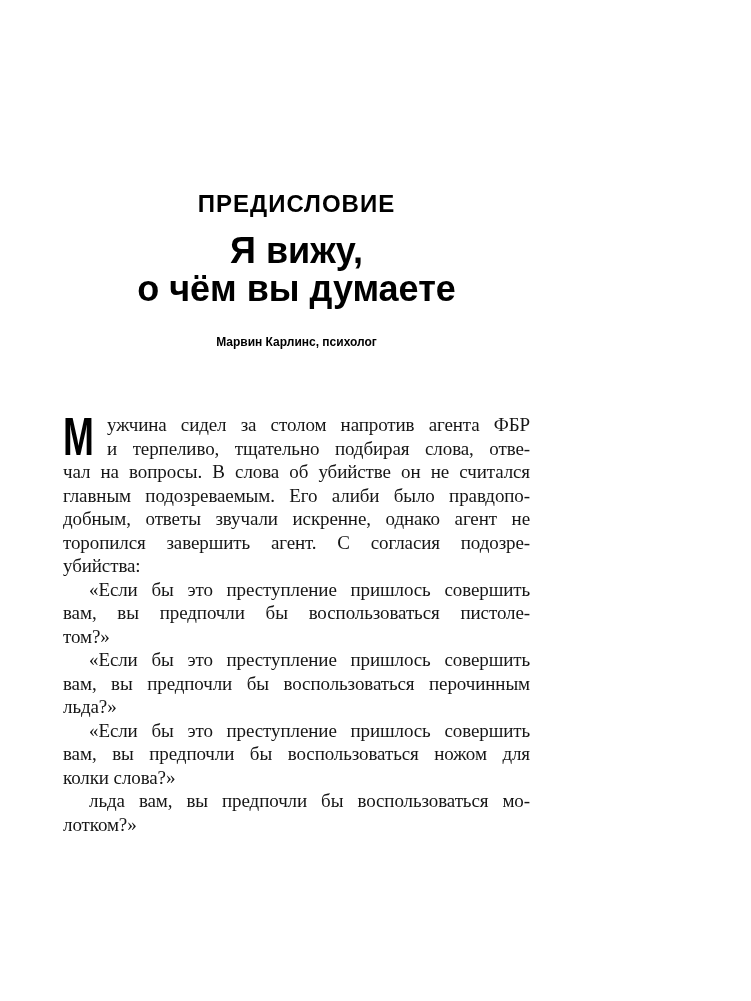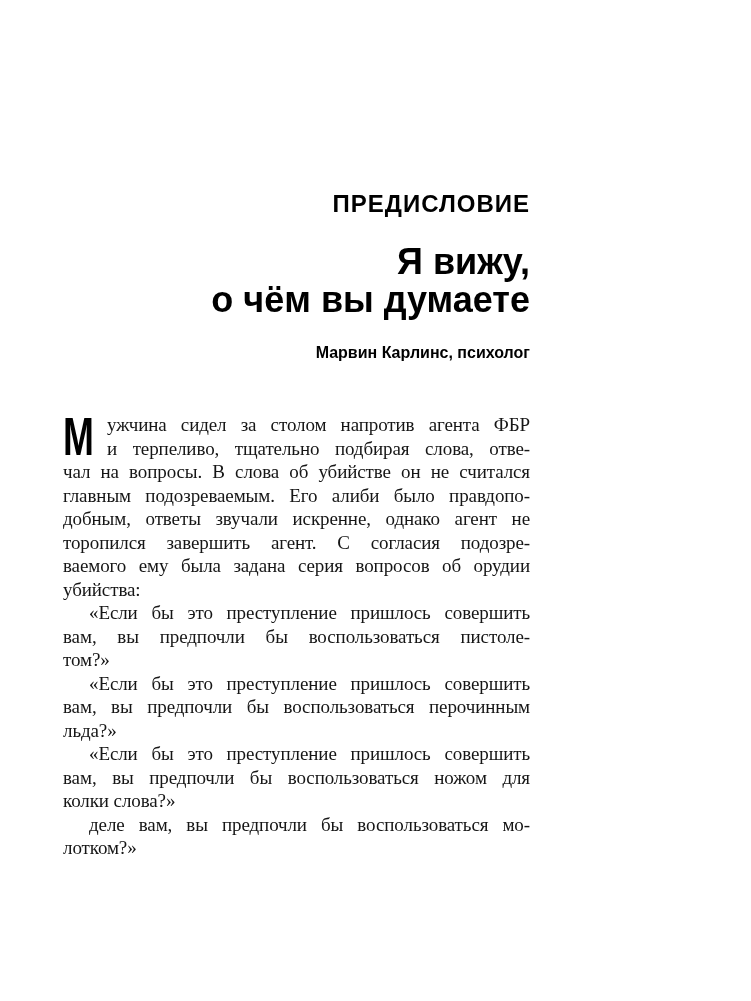--- a/index.html
+++ b/index.html
@@ -16,38 +16,38 @@
     position: absolute;
     inset: 0;
     background: #ffffff;
   }
   
   .heading {
     position: absolute;
     left: 63px;
     top: 192px;
     width: 467px;
-    text-align: right;
+    text-align: center;
     color: #000000;
     font-family: "Liberation Sans", sans-serif;
     font-weight: bold;
   }
   .kicker {
     font-size: 24px;
     line-height: 24px;
     letter-spacing: 1px;
   }
   .title {
-    margin-top: 27px;
+    margin-top: 16px;
     font-size: 36px;
     line-height: 38px;
   }
   .author {
     margin-top: 25px;
-    font-size: 16px;
+    font-size: 12px;
     line-height: 18px;
   }
   
   .body-text {
     position: absolute;
     left: 63px;
     top: 413px;
     width: 467px;
     font-size: 19px;
     line-height: 23.5px;
@@ -105,21 +105,20 @@
         <div class="dropcap-lines">
             <div class="line">ужчина сидел за столом напротив агента ФБР</div>
             <div class="line">и терпеливо, тщательно подбирая слова, отве-</div>
           </div>
       </div>
       <div class="para-rest">
           <div class="line">чал на вопросы. В слова об убийстве он не считался</div>
           <div class="line">главным подозреваемым. Его алиби было правдопо-</div>
           <div class="line">добным, ответы звучали искренне, однако агент не</div>
           <div class="line">торопился завершить агент. С согласия подозре-</div>
-          <div class="line">ваемого ему была задана серия вопросов об орудии</div>
           <div class="line">убийства:</div>
         </div>
     </div>
 
     <div class="para quote">
         <div class="line">«Если бы это преступление пришлось совершить</div>
         <div class="line">вам, вы предпочли бы воспользоваться пистоле-</div>
         <div class="line">том?»</div>
       </div>
 
@@ -129,18 +128,18 @@
         <div class="line">льда?»</div>
       </div>
 
     <div class="para quote">
         <div class="line">«Если бы это преступление пришлось совершить</div>
         <div class="line">вам, вы предпочли бы воспользоваться ножом для</div>
         <div class="line">колки слова?»</div>
       </div>
 
     <div class="para quote">
-        <div class="line">деле вам, вы предпочли бы воспользоваться мо-</div>
+        <div class="line">льда вам, вы предпочли бы воспользоваться мо-</div>
         <div class="line">лотком?»</div>
       </div>
 
   </div>
 </div>
 
 </body></html>

